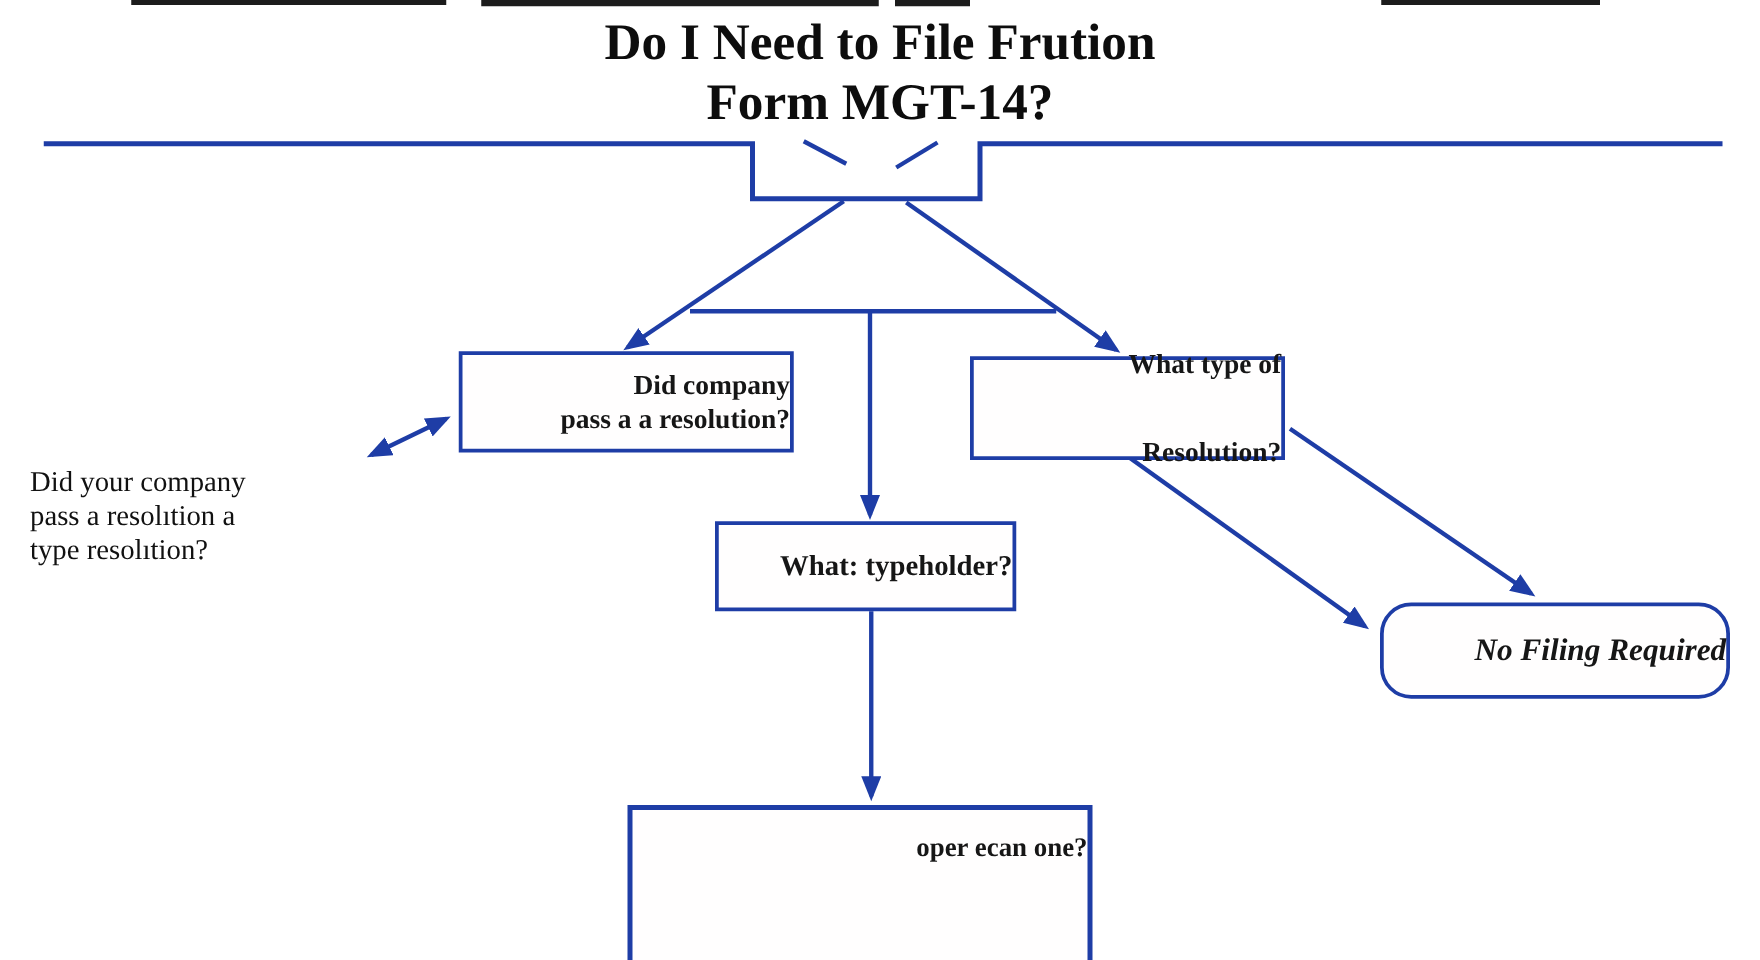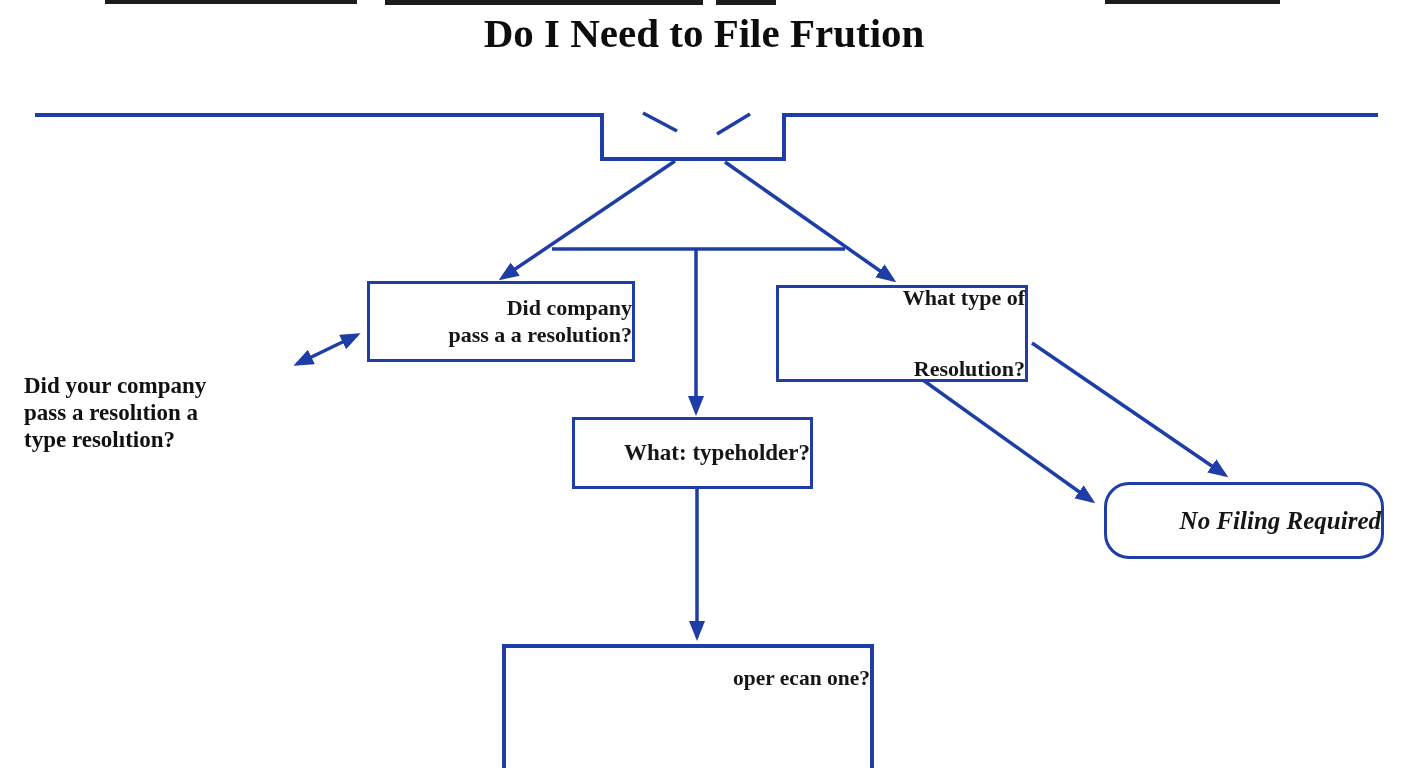--- a/index.html
+++ b/index.html
@@ -22,30 +22,30 @@
     position:absolute;left:0;top:10px;width:1408px;text-align:center;
     font-size:41px;font-weight:bold;line-height:1.17;color:#0d0d0d;z-index:2;
   }
   .node{
     position:absolute;box-sizing:border-box;border:3px solid var(--blue);
     background:#fffefe;z-index:2;display:flex;flex-direction:column;
     align-items:flex-end;justify-content:center;text-align:center;
     font-weight:bold;color:var(--ink);
   }
   .node-did-company{left:367px;top:281px;width:268px;height:81px;font-size:22px;line-height:1.2;}
-  .node-what-type{left:776px;top:285px;width:252px;height:97px;font-size:22px;line-height:1.2;gap:44px;}
+  .node-what-type{left:776px;top:285px;width:252px;height:83px;font-size:22px;line-height:1.2;gap:44px;}
   .node-typeholder{left:572px;top:417px;width:241px;height:72px;font-size:23px;padding-left:25px;}
   .node-no-filing{left:1104px;top:482px;width:280px;height:77px;font-size:25px;font-style:italic;border-radius:25px;}
   .node-bottom{
     left:502px;top:644px;width:372px;height:150px;border-width:4px;
     justify-content:flex-start;padding-top:16px;font-size:21.5px;line-height:1.32;
   }
   .side-label{
     position:absolute;left:24px;top:372px;width:250px;text-align:left;
-    font-size:23px;font-weight:bold;line-height:1.18;color:#111;z-index:2;
+    font-size:23px;font-weight:normal;line-height:1.18;color:#111;z-index:2;
   }
   .artifact{position:absolute;top:0;height:4px;background:var(--artifact);z-index:3;}
   .artifact.a1{left:105px;width:252px;}
   .artifact.a2{left:385px;width:318px;height:5px;}
   .artifact.a3{left:716px;width:60px;height:5px;}
   .artifact.a4{left:1105px;width:175px;}
 </style>
 </head>
 <body>
 
@@ -76,20 +76,21 @@
     <path class="ln" d="M357 335 L297 364" marker-start="url(#ah)" marker-end="url(#ah)"></path>
   </svg>
 
   <div class="artifact a1"></div>
   <div class="artifact a2"></div>
   <div class="artifact a3"></div>
   <div class="artifact a4"></div>
 
   <div class="title">
     <div>Do I Need to File Frution</div>
+    <div>Form MGT-14?</div>
   </div>
 
   <div class="node node-did-company">
     <div>Did company</div>
     <div>pass a a resolution?</div>
   </div>
 
   <div class="node node-what-type">
     <div>What type of</div>
     <div>Resolution?</div>

